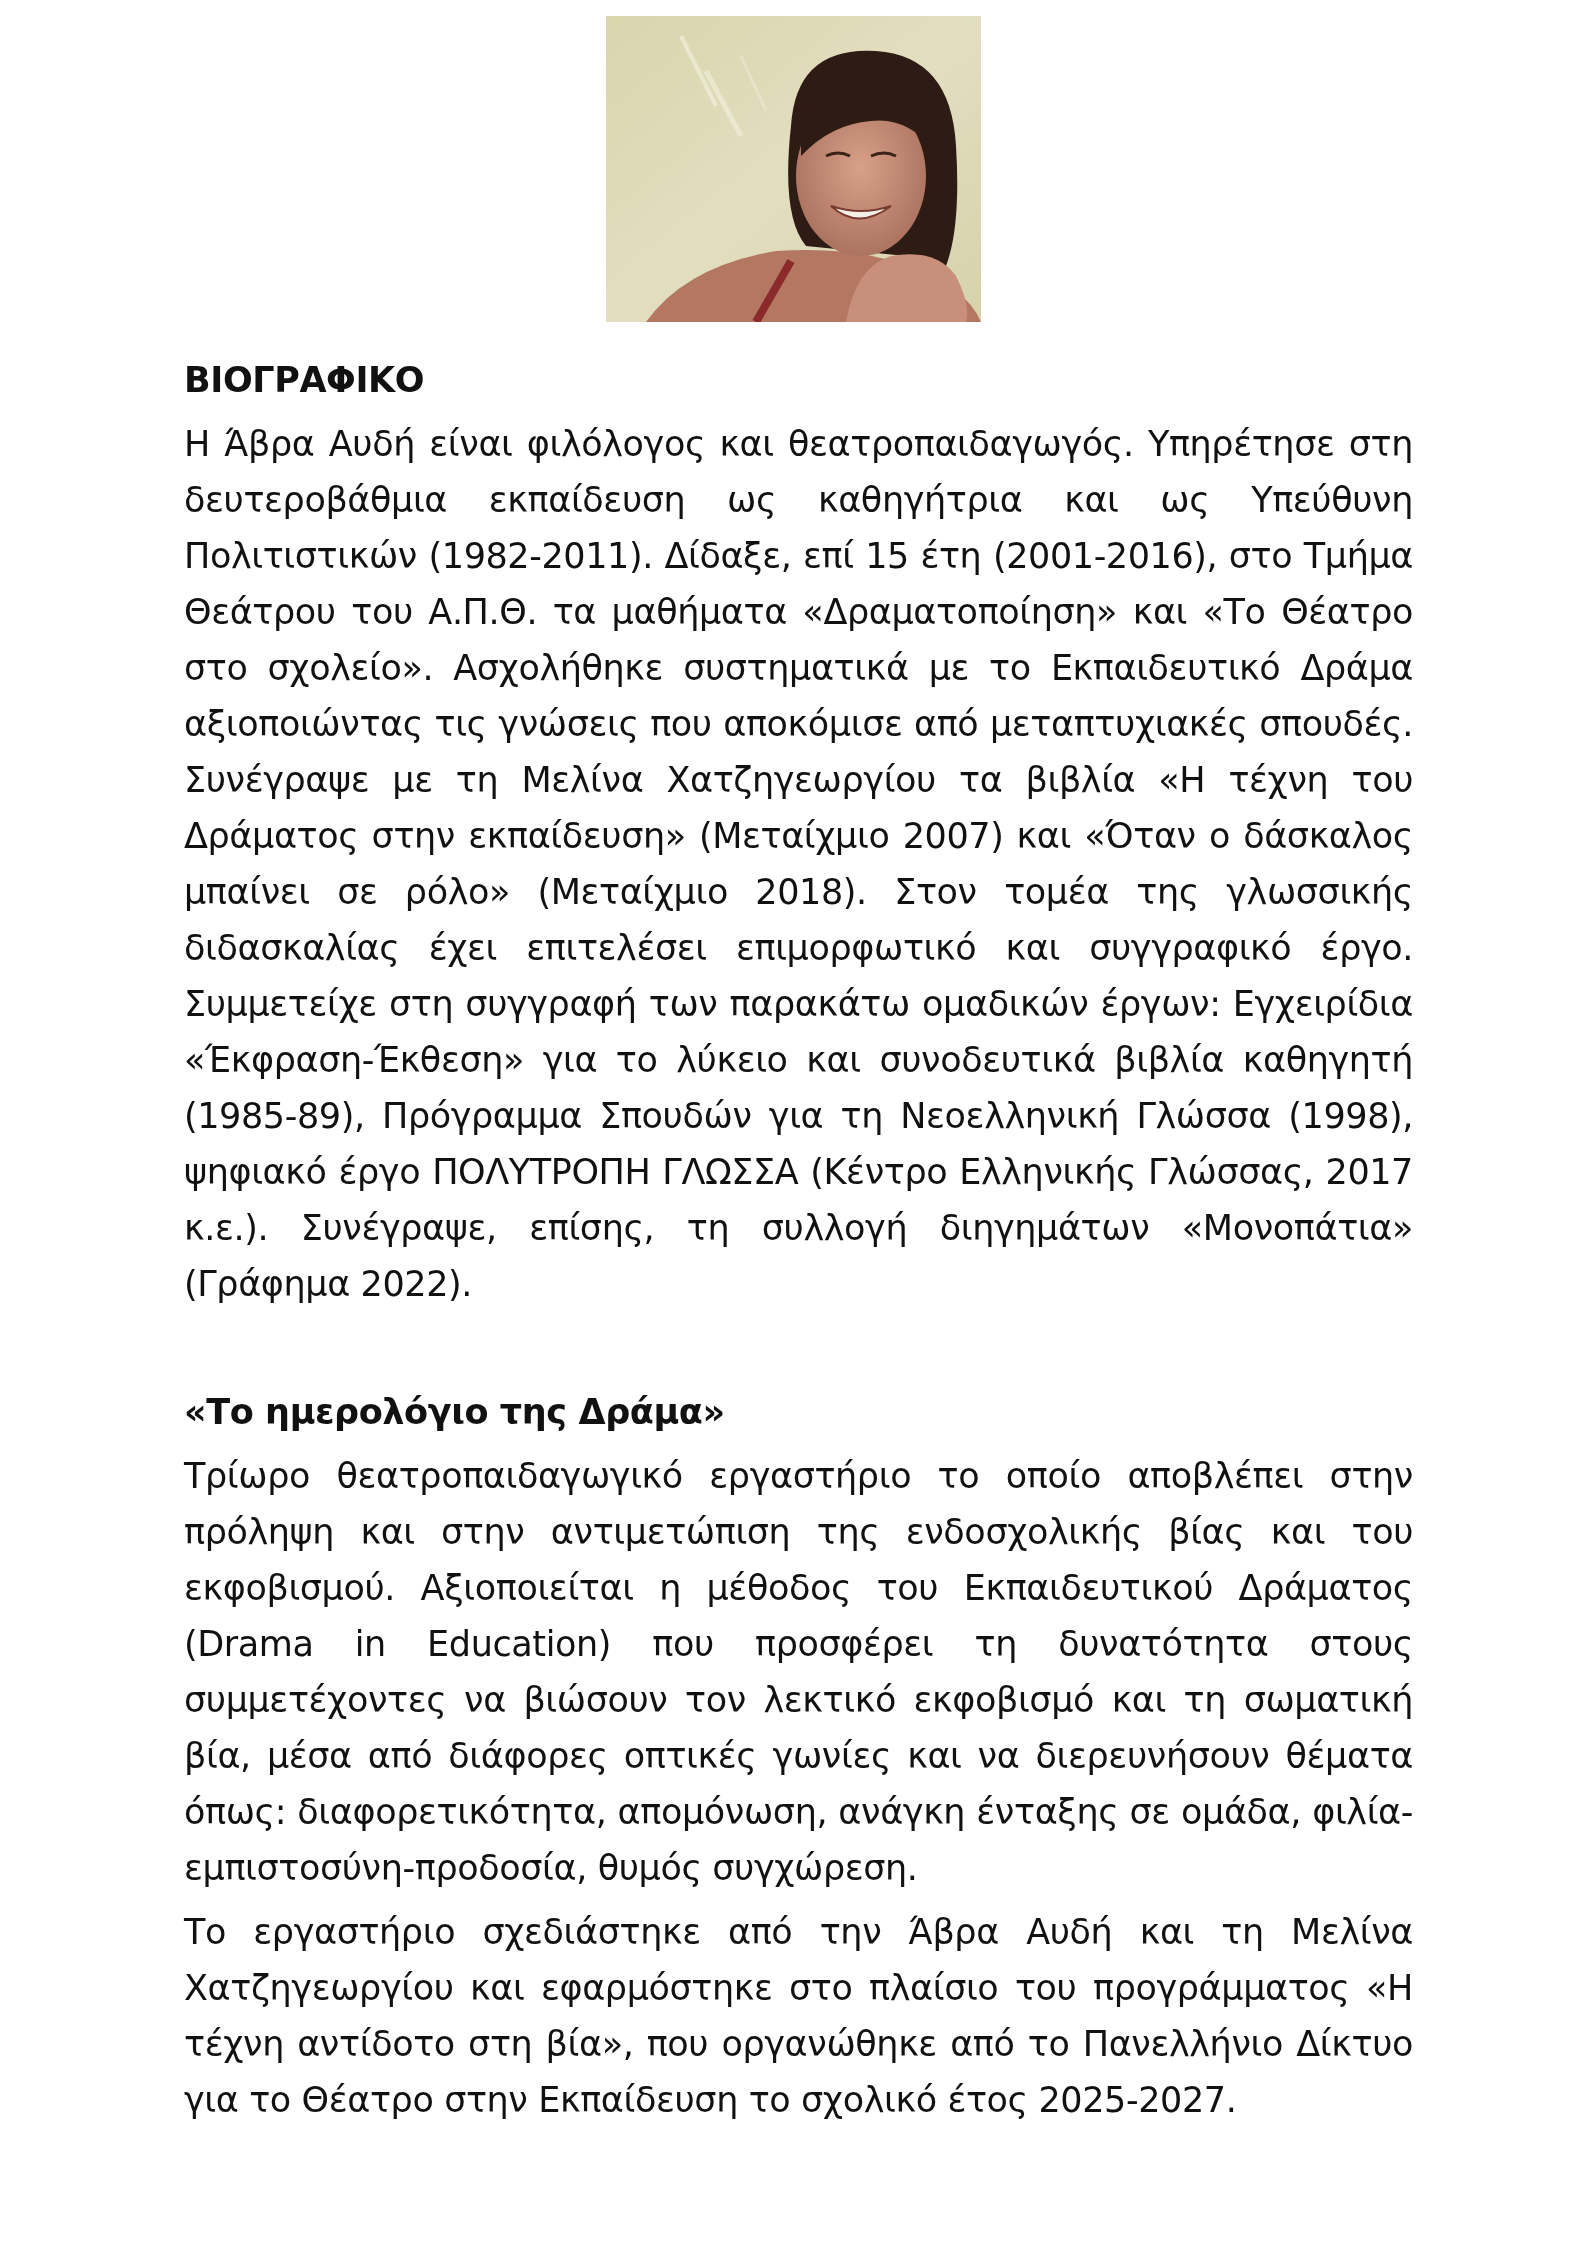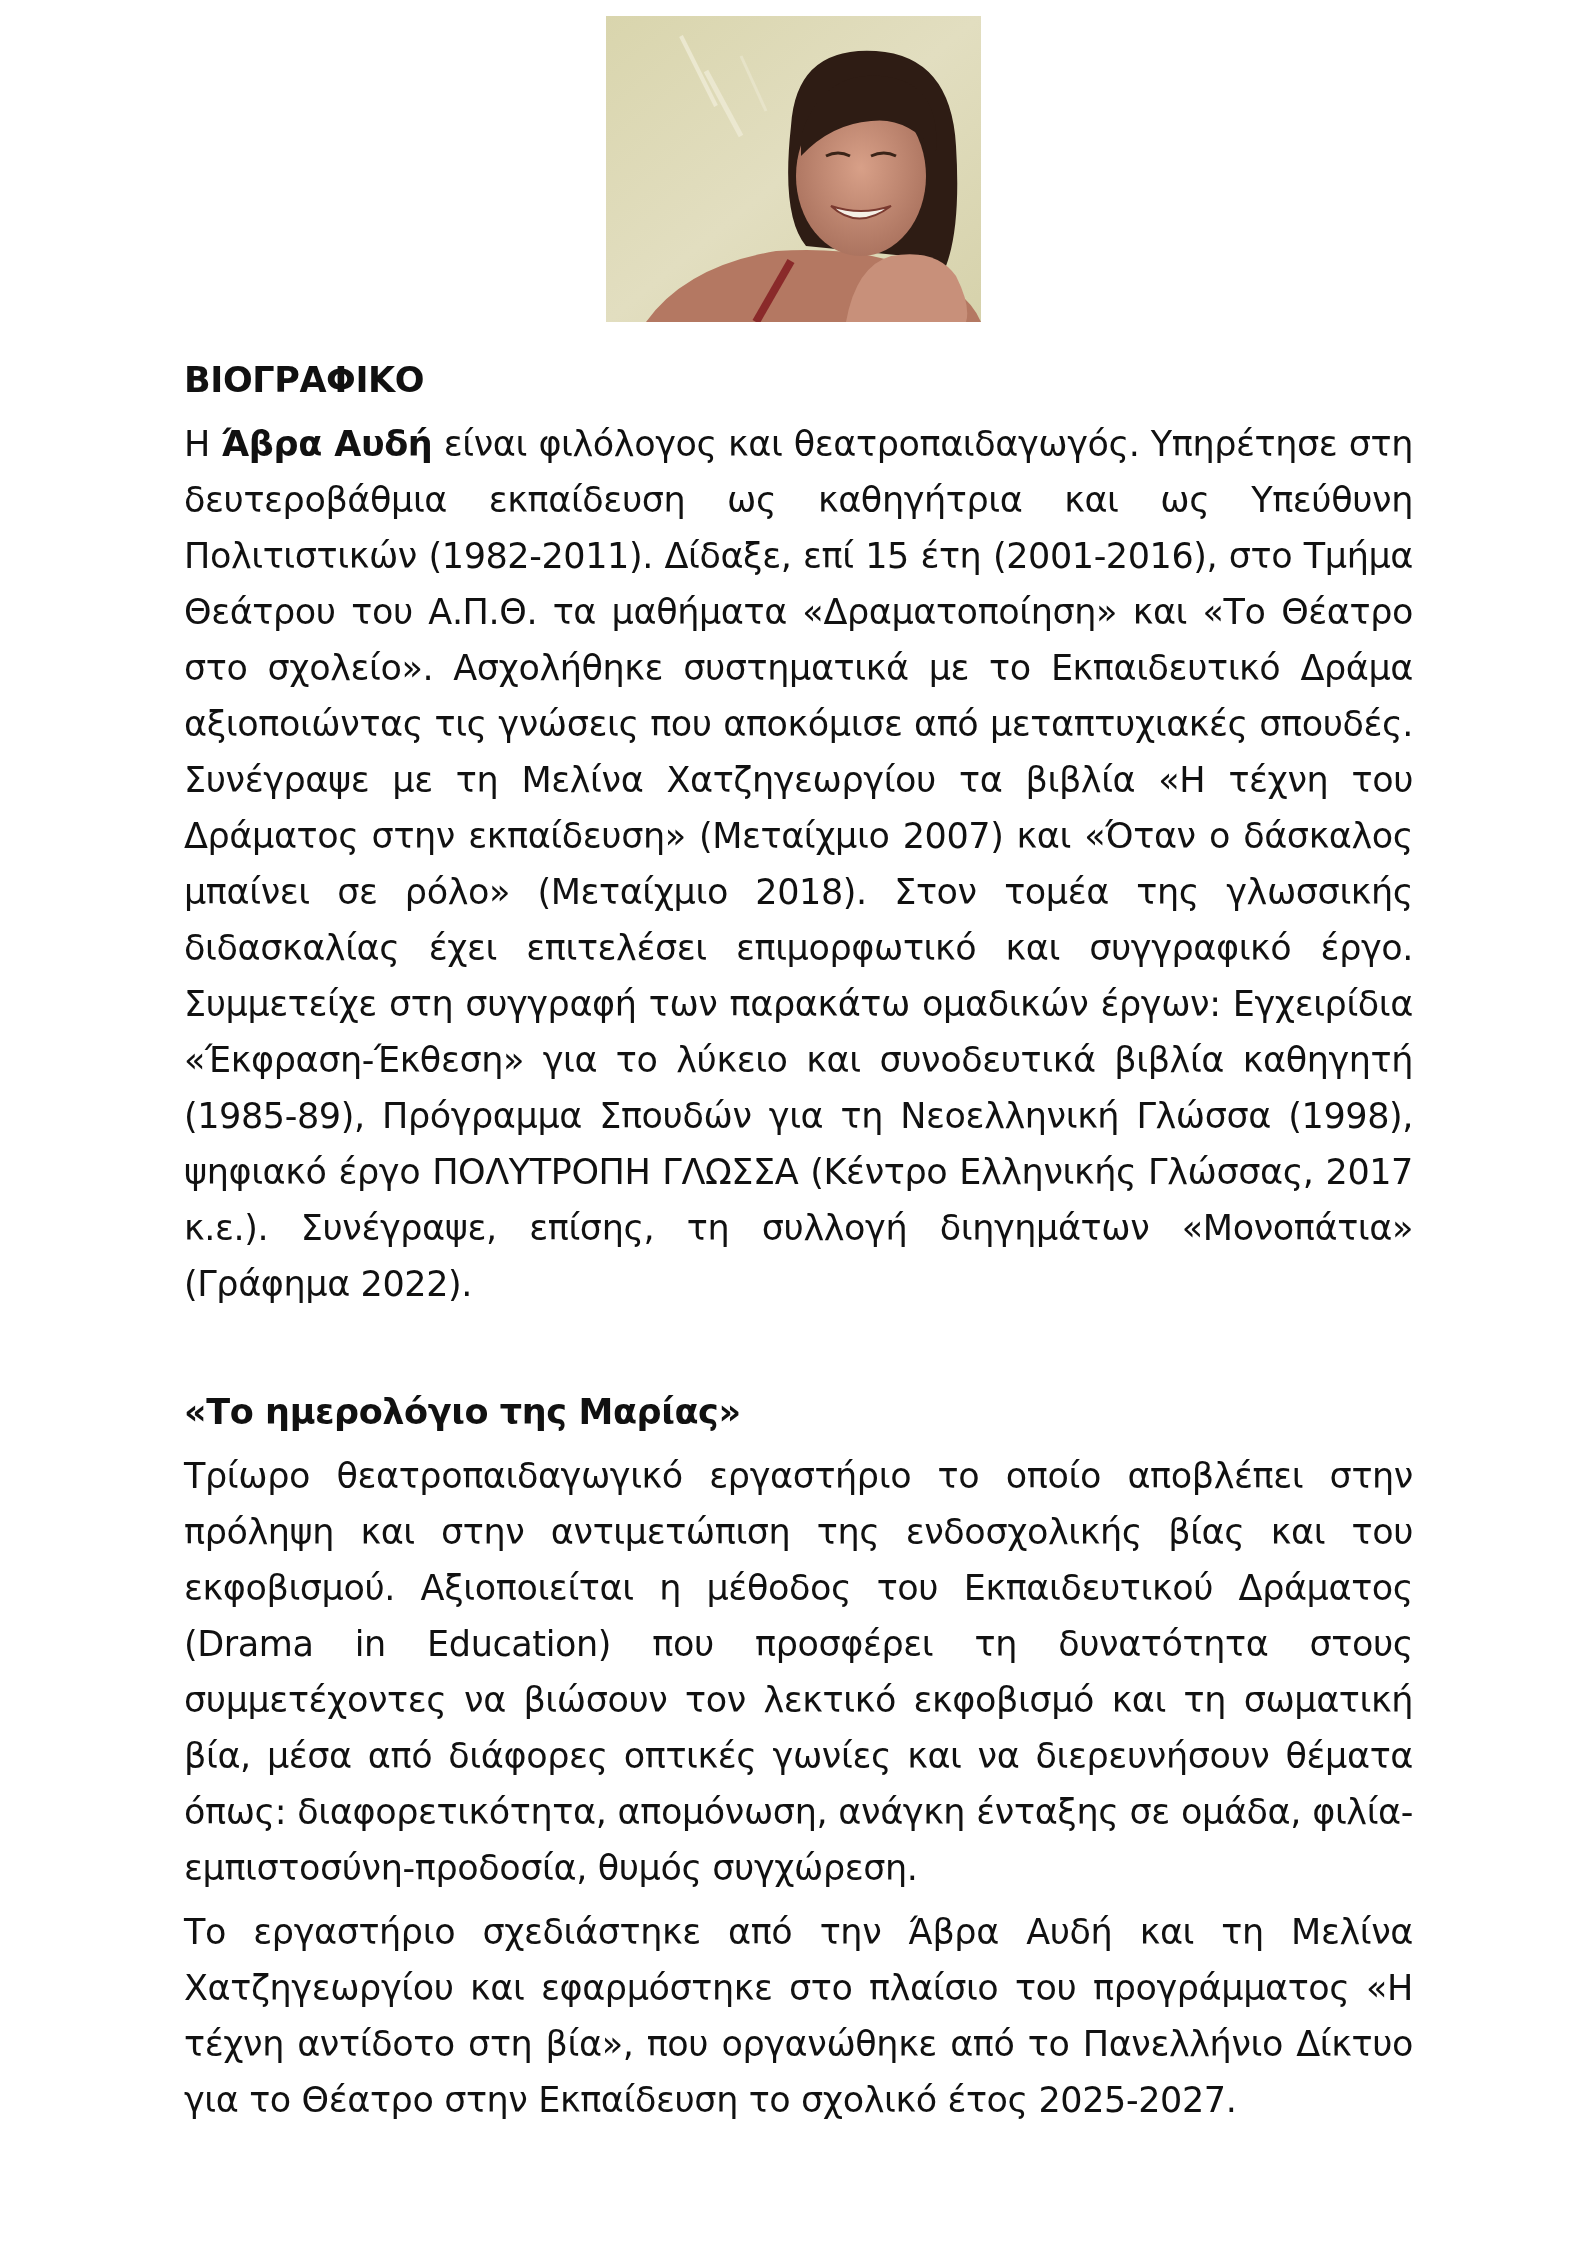--- a/index.html
+++ b/index.html
@@ -36,21 +36,21 @@
       letter-spacing: -0.4px;
     }
     .content p {
       margin: 8px;
     }
     .heading {
       font-weight: bold;
       text-align: left;
     }
     .bold {
-      font-weight: bold;
+      font-weight: normal;
     }
     .spacer {
       height: 56px;
     }
   </style>
 </head>
 <body>
 
 <div class="photo" title="Portrait of Άβρα Αυδή smiling">
   <svg viewBox="0 0 375 306" preserveAspectRatio="none">
@@ -87,16 +87,16 @@
     <path d="M225 190 Q252 215 285 190 Q255 200 225 190 Z" fill="#f4efe6" stroke="#7a3a30" stroke-width="2"></path>
 
     <path d="M240 306 Q250 250 285 240 Q330 232 350 260 Q365 290 360 306 Z" fill="#c8907a"></path>
   </svg>
 </div>
 
 <div class="content">
   <p class="heading">ΒΙΟΓΡΑΦΙΚΟ</p>
   <p><span>Η </span><span class="bold">Άβρα Αυδή</span><span> είναι φιλόλογος και θεατροπαιδαγωγός. Υπηρέτησε στη δευτεροβάθμια εκπαίδευση ως καθηγήτρια και ως Υπεύθυνη Πολιτιστικών (1982-2011). Δίδαξε, επί 15 έτη (2001-2016), στο Τμήμα Θεάτρου του Α.Π.Θ. τα μαθήματα «Δραματοποίηση» και «Το Θέατρο στο σχολείο». Ασχολήθηκε συστηματικά με το Εκπαιδευτικό Δράμα αξιοποιώντας τις γνώσεις που αποκόμισε από μεταπτυχιακές σπουδές. Συνέγραψε με τη Μελίνα Χατζηγεωργίου τα βιβλία «Η τέχνη του Δράματος στην εκπαίδευση» (Μεταίχμιο 2007) και «Όταν ο δάσκαλος μπαίνει σε ρόλο» (Μεταίχμιο 2018). Στον τομέα της γλωσσικής διδασκαλίας έχει επιτελέσει επιμορφωτικό και συγγραφικό έργο. Συμμετείχε στη συγγραφή των παρακάτω ομαδικών έργων: Εγχειρίδια «Έκφραση-Έκθεση» για το λύκειο και συνοδευτικά βιβλία καθηγητή (1985-89), Πρόγραμμα Σπουδών για τη Νεοελληνική Γλώσσα (1998), ψηφιακό έργο ΠΟΛΥΤΡΟΠΗ ΓΛΩΣΣΑ (Κέντρο Ελληνικής Γλώσσας, 2017 κ.ε.). Συνέγραψε, επίσης, τη συλλογή διηγημάτων «Μονοπάτια» (Γράφημα 2022).</span></p>
   <div class="spacer"></div>
-  <p class="heading">«Το ημερολόγιο της Μαρίας»</p>
+  <p class="heading">«Το ημερολόγιο της Δράμα»</p>
   <p>Τρίωρο θεατροπαιδαγωγικό εργαστήριο το οποίο αποβλέπει στην πρόληψη και στην αντιμετώπιση της ενδοσχολικής βίας και του εκφοβισμού. Αξιοποιείται η μέθοδος του Εκπαιδευτικού Δράματος (Drama in Education) που προσφέρει τη δυνατότητα στους συμμετέχοντες να βιώσουν τον λεκτικό εκφοβισμό και τη σωματική βία, μέσα από διάφορες οπτικές γωνίες και να διερευνήσουν θέματα όπως: διαφορετικότητα, απομόνωση, ανάγκη ένταξης σε ομάδα, φιλία-εμπιστοσύνη-προδοσία, θυμός συγχώρεση.</p>
   <p>Το εργαστήριο σχεδιάστηκε από την Άβρα Αυδή και τη Μελίνα Χατζηγεωργίου και εφαρμόστηκε στο πλαίσιο του προγράμματος «Η τέχνη αντίδοτο στη βία», που οργανώθηκε από το Πανελλήνιο Δίκτυο για το Θέατρο στην Εκπαίδευση το σχολικό έτος 2025-2027.</p>
 </div>
 
 </body></html>

